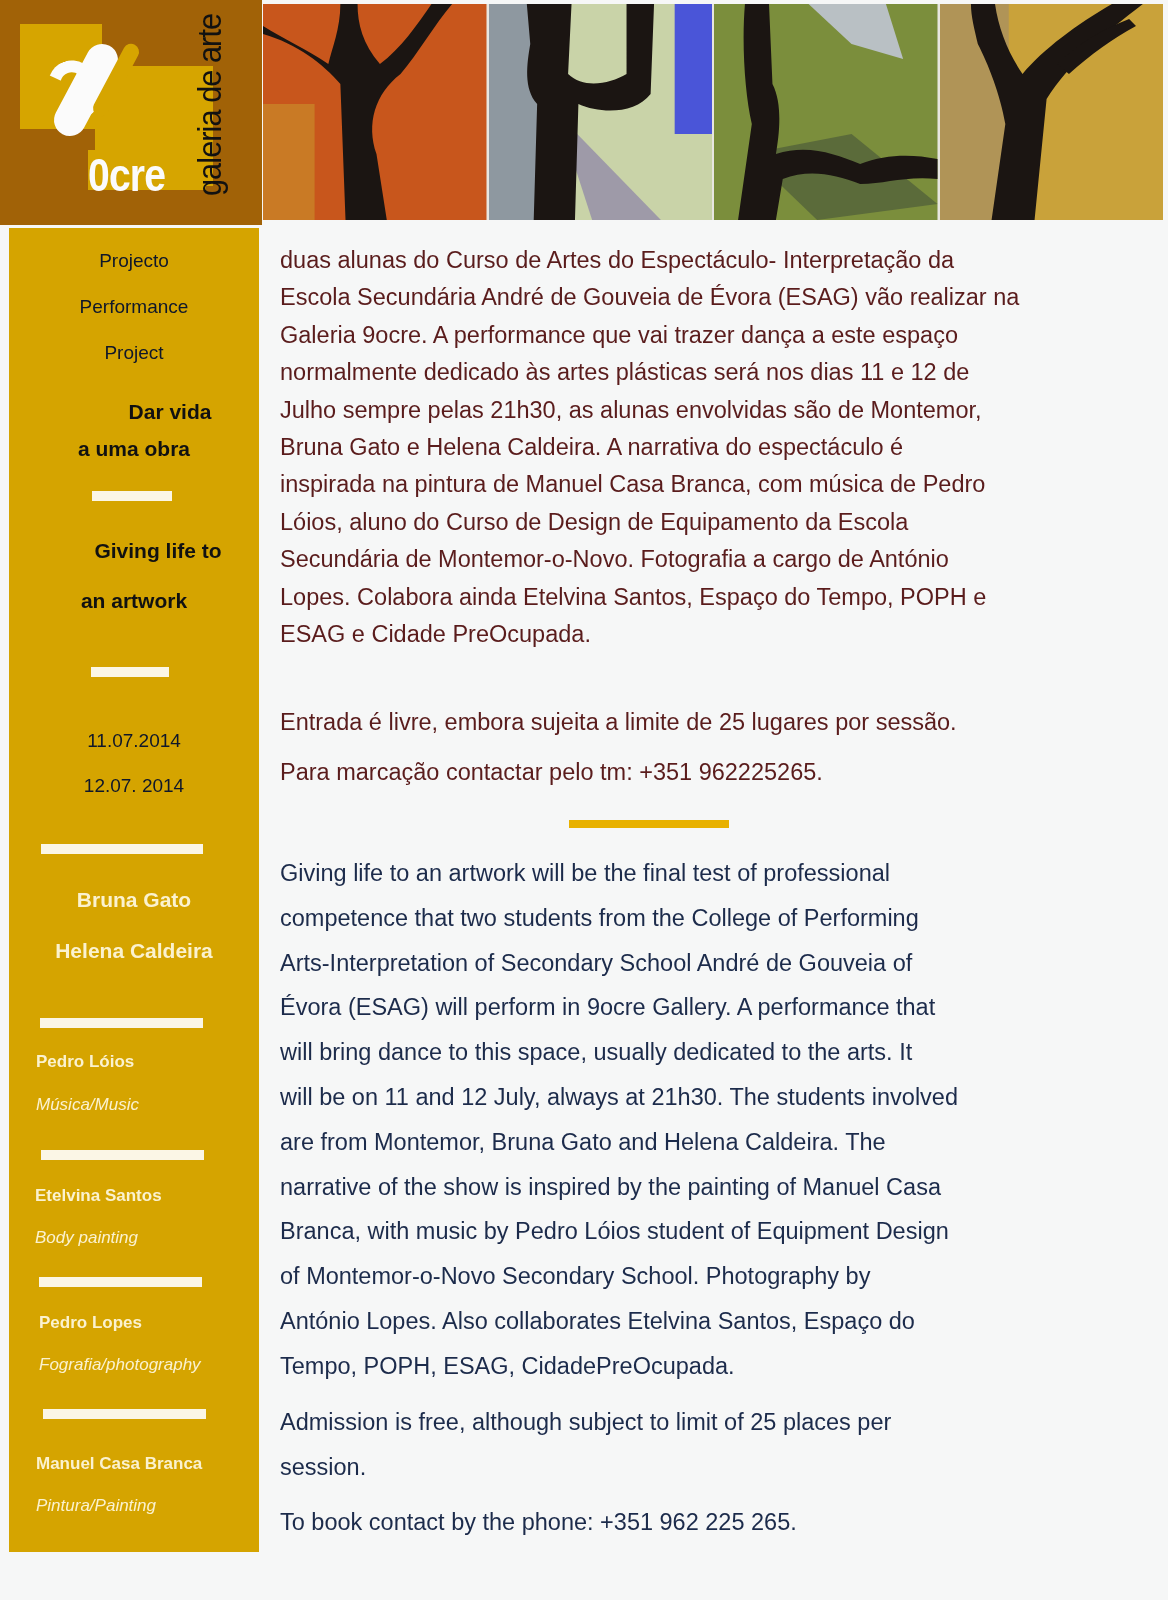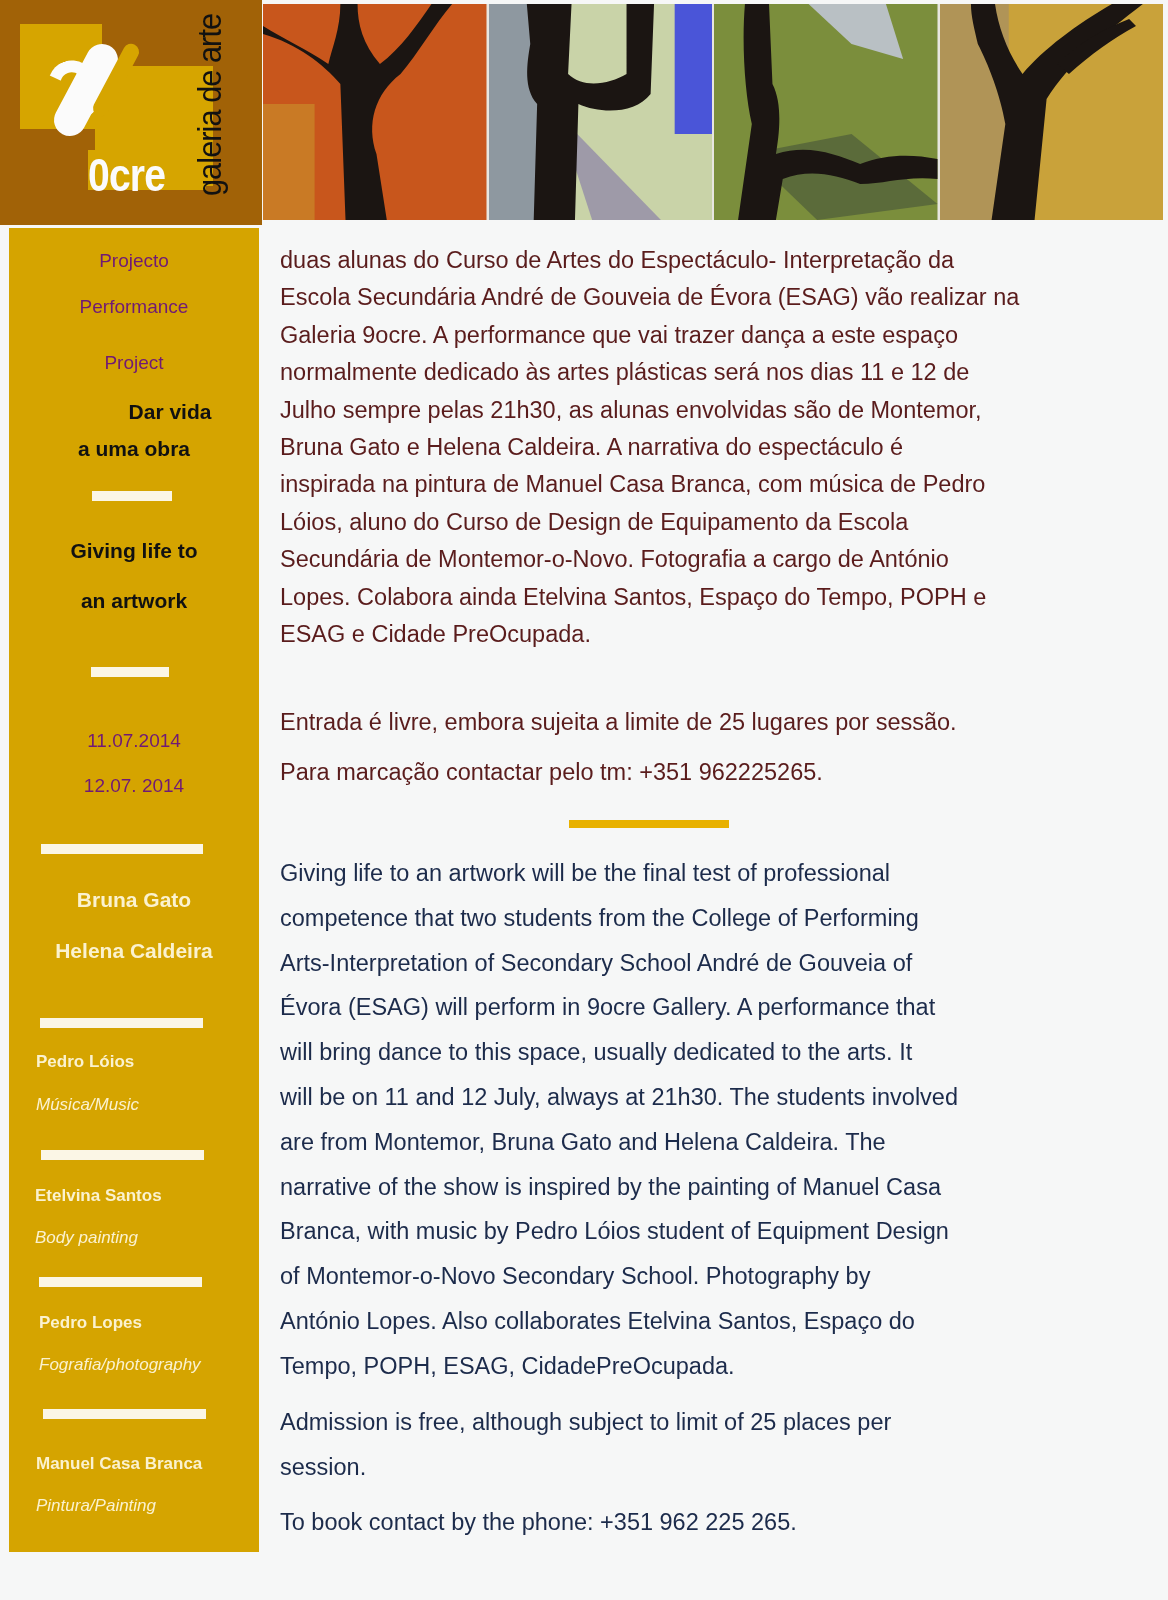--- a/index.html
+++ b/index.html
@@ -18,21 +18,21 @@
     .logo .vertical { position: absolute; left: 192px; top: 196px; transform: rotate(-90deg); transform-origin: left top; font-family: "Liberation Sans", sans-serif; font-size: 34px; color: #111; white-space: nowrap; letter-spacing: -1px; line-height: 1; width: 175px; transform: rotate(-90deg) scaleX(0.9); }
 
     
     .banner { position: absolute; left: 263px; top: 4px; width: 900px; height: 216px; display: flex; gap: 2px; background: #e8e6e0; }
     .panel { position: relative; flex: 1; height: 100%; overflow: hidden; }
     .panel svg { width: 100%; height: 100%; display: block; }
 
     
     .sidebar { position: absolute; left: 9px; top: 228px; width: 250px; height: 1324px; background: #d5a400; color: #fbf4d8; }
     .sb-item { position: absolute; left: 0; width: 100%; text-align: center; font-size: 19px; }
-    .sb-white { color: #701a75; }
+    .sb-white { color: #0f172a; }
     .sb-black { color: #111; font-weight: bold; font-size: 21px; }
     .sb-bold { color: #fbf2cf; font-weight: bold; font-size: 21px; }
     .sb-rule { position: absolute; height: 10px; background: #fbf6e6; }
     .sb-left { position: absolute; font-size: 17px; color: #fbf2cf; }
     .sb-left.b { font-weight: bold; }
     .sb-left.i { font-style: italic; }
     .pt { color: #5a1c1c; font-size: 23.5px; line-height: 37.4px; }
     .en { color: #1c2b4b; font-size: 23.5px; line-height: 44.8px; }
     .pt p, .en p { white-space: nowrap; }
     .para { position: absolute; left: 280px; }
@@ -83,25 +83,25 @@
       <rect x="0" y="0" width="40" height="216" fill="#a08a6a" opacity="0.6"></rect>
       <path d="M18 0 L32 0 C34 25 40 50 48 70 C60 45 80 20 100 0 L118 0 C95 30 75 60 62 95 L55 216 L30 216 L38 120 C35 90 28 60 22 40 C20 25 18 12 18 0 Z" fill="#1b1512"></path>
       <path d="M68 60 C80 40 95 25 110 15 L114 22 C100 35 88 50 75 70 Z" fill="#1b1512"></path>
     </svg>
   </div>
 </div>
 
 <aside class="sidebar">
   <div class="sb-item sb-white" style="top:22px;">Projecto</div>
   <div class="sb-item sb-white" style="top:68px;">Performance</div>
-  <div class="sb-item sb-white" style="top:124px;">Project</div>
+  <div class="sb-item sb-white" style="top:114px;">Project</div>
   <div class="sb-item sb-black" style="top:172px;margin-left:36px;">Dar vida</div>
   <div class="sb-item sb-black" style="top:209px;">a uma obra</div>
   <div class="sb-rule" style="left:83px; top:263px; width:80px;"></div>
-  <div class="sb-item sb-black" style="top:311px;">Giving life to</div>
+  <div class="sb-item sb-black" style="top:311px;margin-left:24px;">Giving life to</div>
   <div class="sb-item sb-black" style="top:361px;">an artwork</div>
   <div class="sb-rule" style="left:82px; top:439px; width:78px;"></div>
   <div class="sb-item sb-white" style="top:502px;">11.07.2014</div>
   <div class="sb-item sb-white" style="top:547px;">12.07. 2014</div>
   <div class="sb-rule" style="left:32px; top:616px; width:162px;"></div>
   <div class="sb-item sb-bold" style="top:660px;">Bruna Gato</div>
   <div class="sb-item sb-bold" style="top:711px;">Helena Caldeira</div>
 
   <div class="sb-rule" style="left:31px; top:790px; width:163px;"></div>
   <div class="sb-left b" style="left:27px; top:824px;">Pedro Lóios</div>

